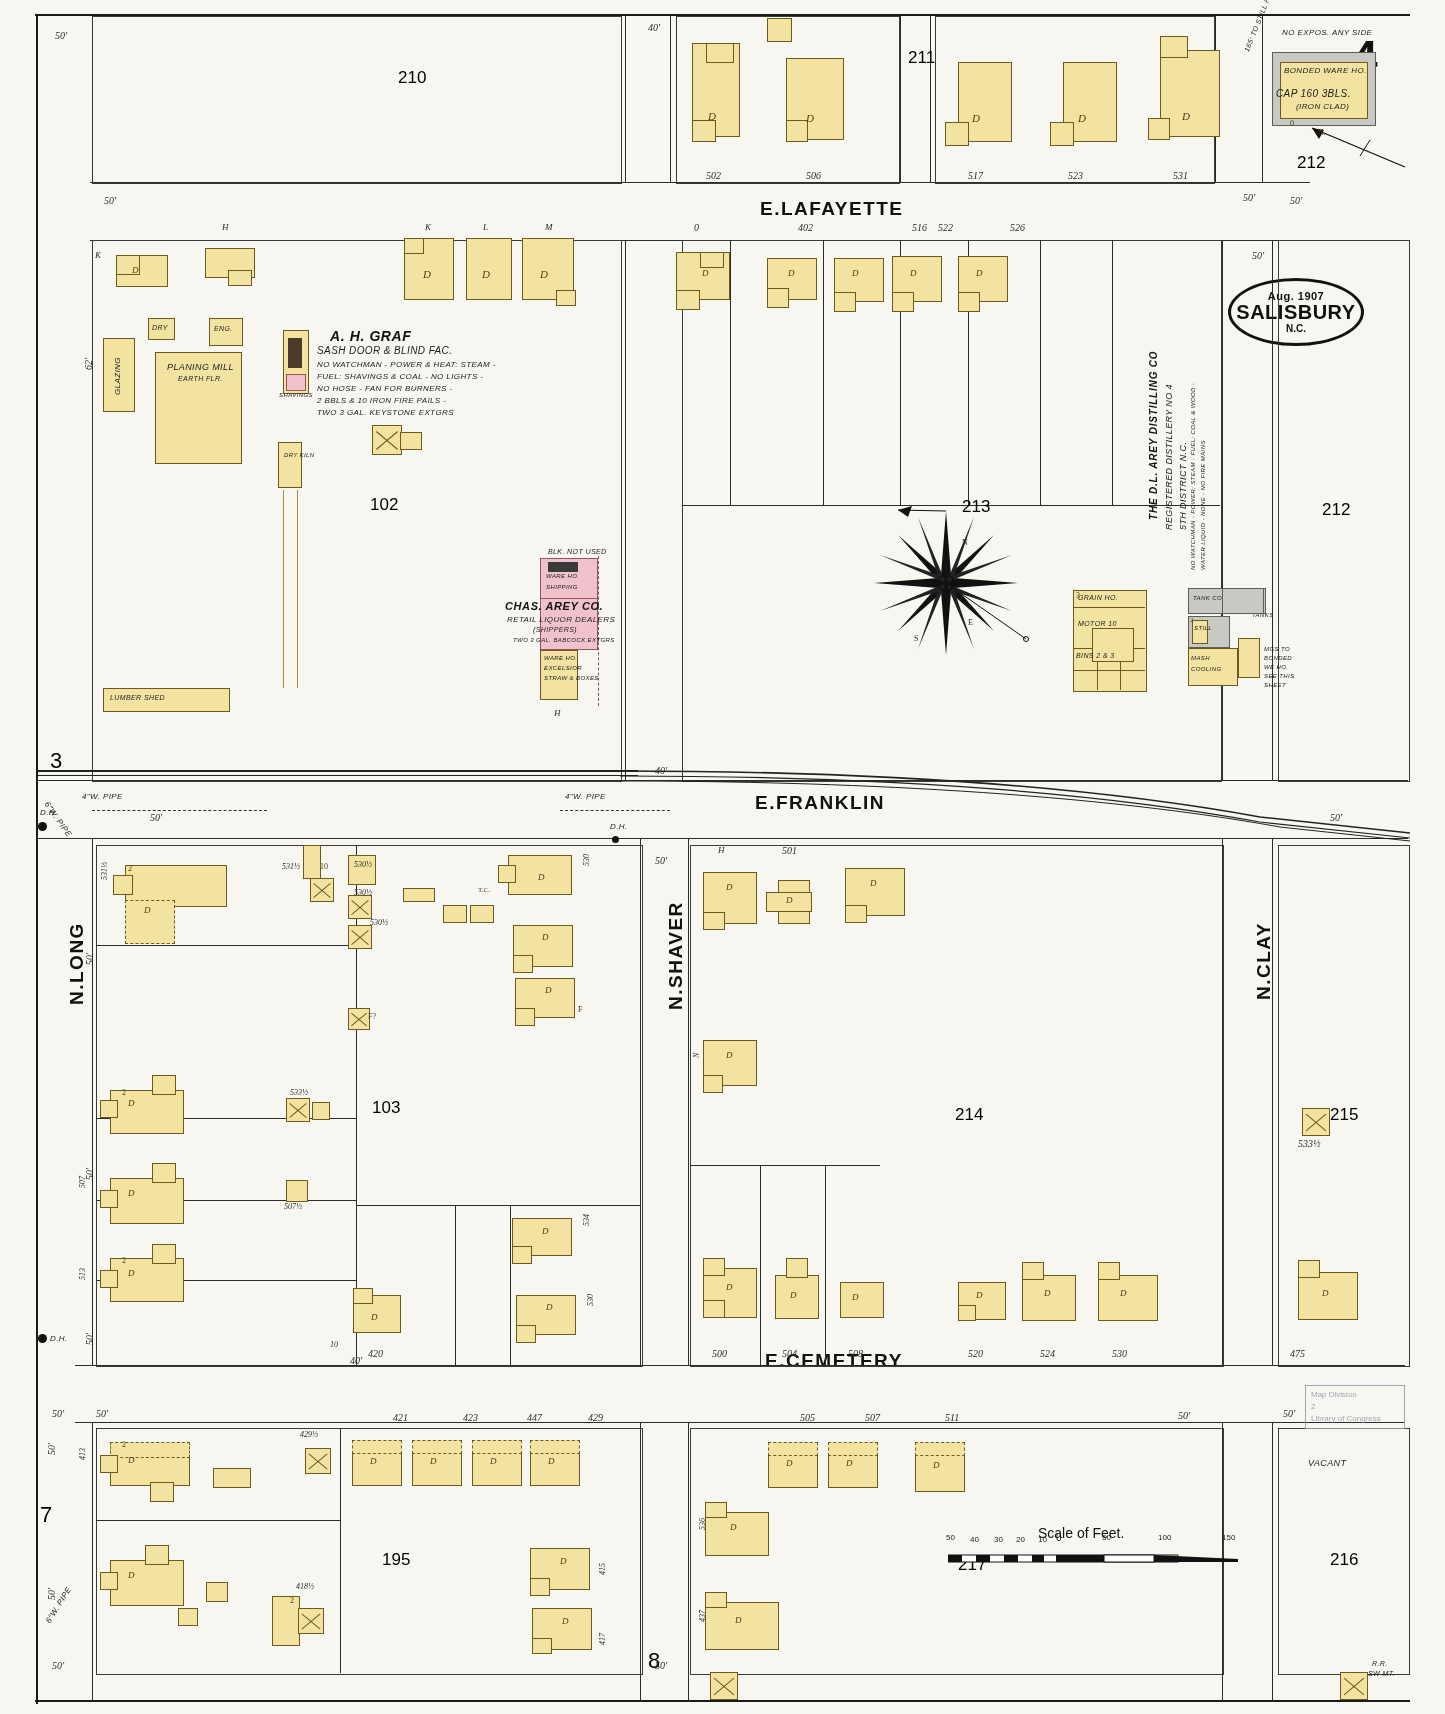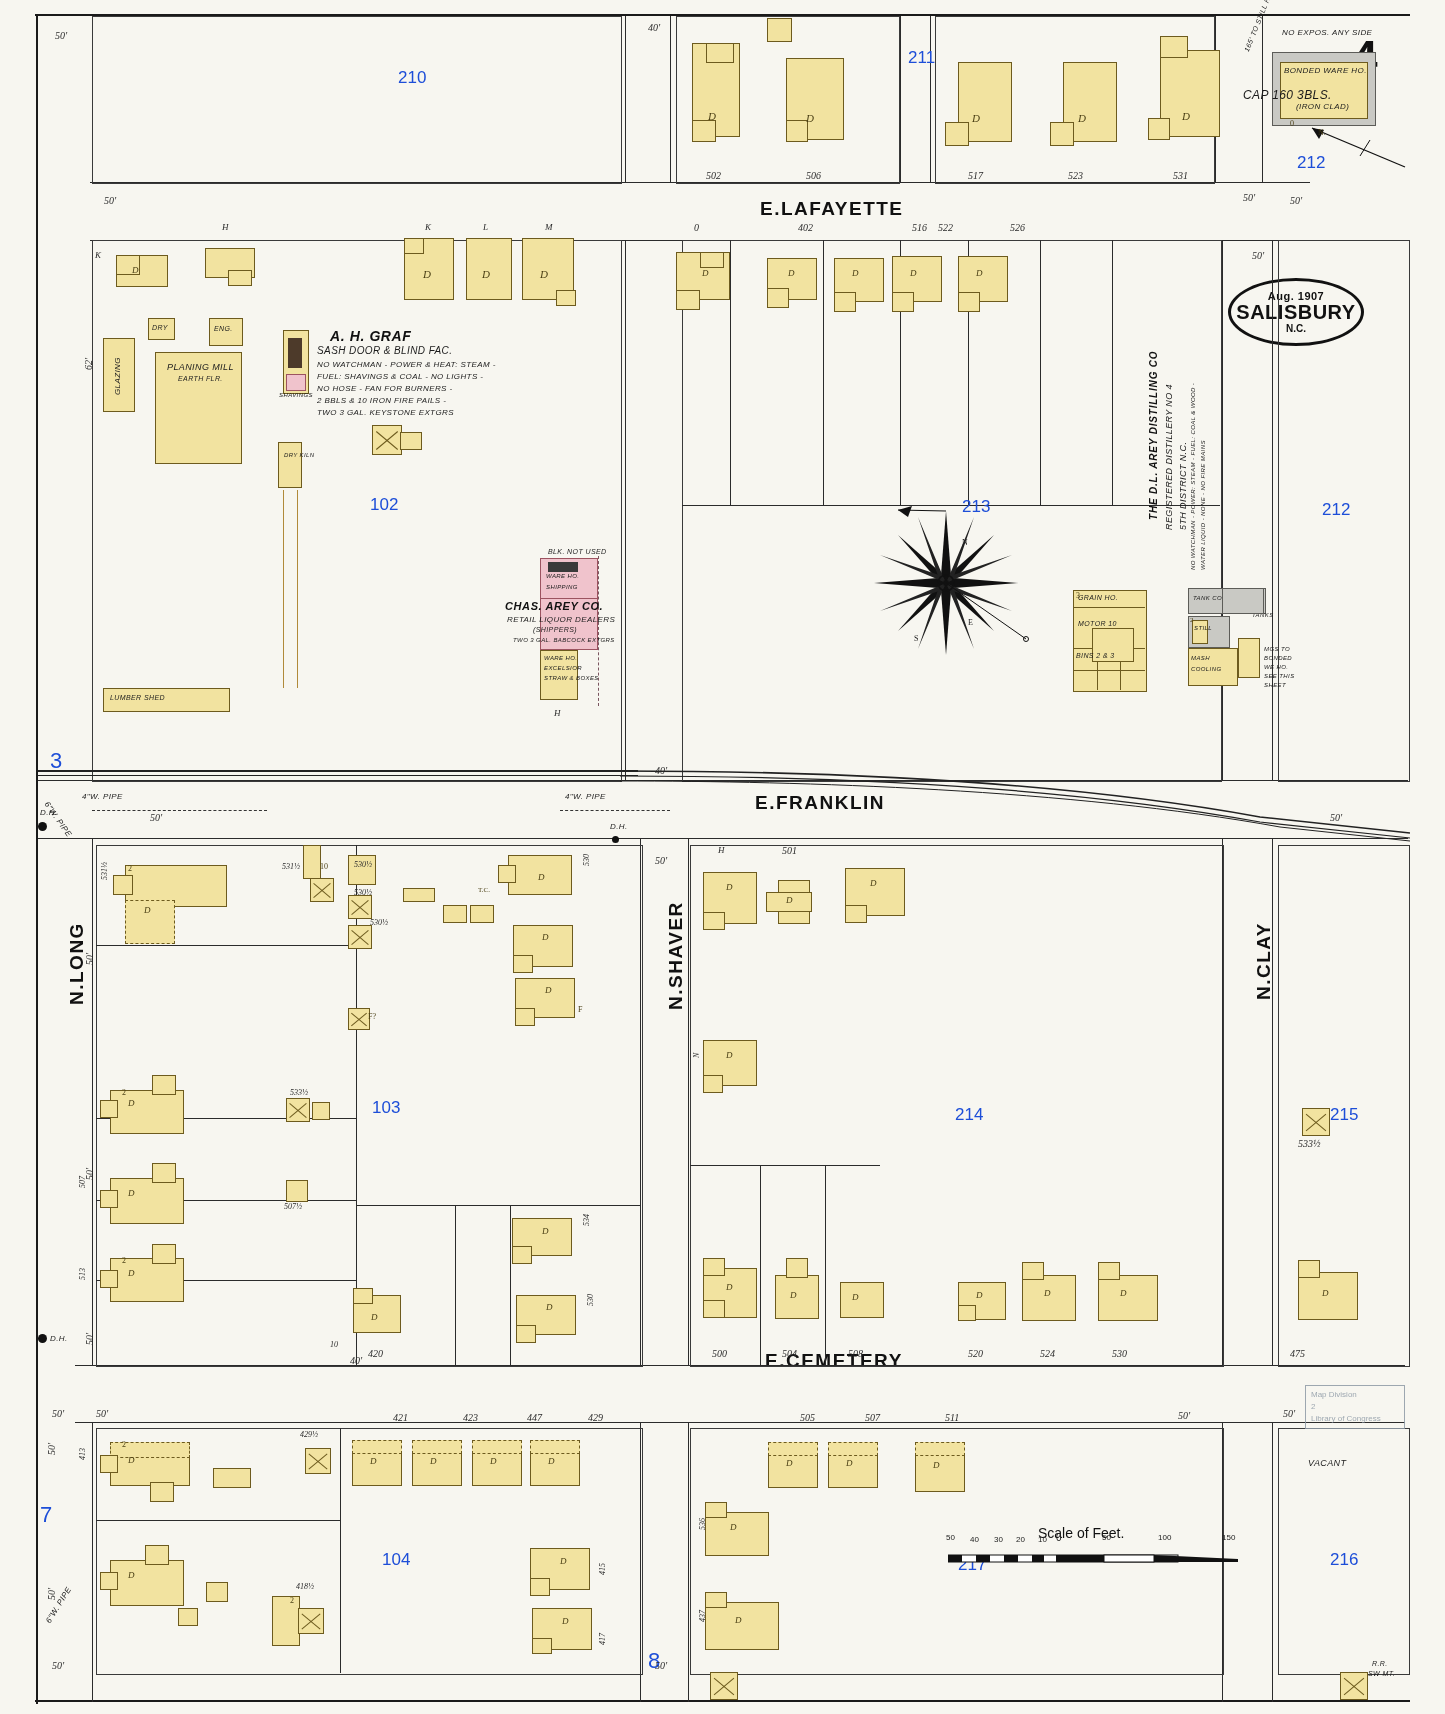--- a/index.html
+++ b/index.html
@@ -19,21 +19,21 @@
   .pink{position:absolute;background:#f0c3cc;border:1px solid #9c5360;}
   .gray{position:absolute;background:#c9c9c4;border:1px solid #5c5c58;}
   .dk{position:absolute;background:#3a3a3a;}
   .street{
     position:absolute;font-family:"Liberation Sans",sans-serif;
     font-weight:bold;letter-spacing:1.5px;color:#111;white-space:nowrap;
   }
   .vstreet{transform-origin:left top;}
   .blocknum{
     position:absolute;font-family:"Liberation Sans",sans-serif;
-    font-size:17px;color:#1d4ed8;white-space:nowrap;
+    font-size:17px;color:#000000;white-space:nowrap;
   }
   .sheetnum{
     position:absolute;font-family:"Liberation Sans",sans-serif;
     font-weight:bold;font-size:46px;color:#111;
   }
   .hn{ 
     position:absolute;font-family:"Liberation Serif",serif;
     font-style:italic;font-size:10px;color:#2a2a2a;white-space:nowrap;
   }
   .dim{
@@ -214,21 +214,21 @@
   <div class="blocknum" style="left:908px;top:48px;">211</div>
   <div class="blocknum" style="left:1297px;top:153px;">212</div>
   <div class="blocknum" style="left:1322px;top:500px;">212</div>
   <div class="blocknum" style="left:962px;top:497px;">213</div>
   <div class="blocknum" style="left:955px;top:1105px;">214</div>
   <div class="blocknum" style="left:1330px;top:1105px;">215</div>
   <div class="blocknum" style="left:1330px;top:1550px;">216</div>
   <div class="blocknum" style="left:958px;top:1555px;">217</div>
   <div class="blocknum" style="left:370px;top:495px;">102</div>
   <div class="blocknum" style="left:372px;top:1098px;">103</div>
-  <div class="blocknum" style="left:382px;top:1550px;">104</div>
+  <div class="blocknum" style="left:382px;top:1550px;">195</div>
   <div class="blocknum" style="left:50px;top:748px;font-size:22px;">3</div>
   <div class="blocknum" style="left:40px;top:1502px;font-size:22px;">7</div>
   <div class="blocknum" style="left:648px;top:1648px;font-size:22px;">8</div>
 
   <div class="bldg" style="left:692px;top:43px;width:46px;height:92px;"></div>
   <div class="bldg" style="left:706px;top:43px;width:26px;height:18px;"></div>
   <div class="bldg" style="left:692px;top:120px;width:22px;height:20px;"></div>
   <div class="d-lbl" style="left:708px;top:110px;">D</div>
 
   <div class="bldg" style="left:767px;top:18px;width:23px;height:22px;"></div>
@@ -276,21 +276,21 @@
   <div class="dim" style="left:52px;top:1660px;">50'</div>
   <div class="dim" style="left:655px;top:1660px;">50'</div>
   <div class="dim" style="left:350px;top:1355px;">40'</div>
   <div class="dim" style="left:46px;top:1455px;transform:rotate(-90deg);transform-origin:left top;">50'</div>
   <div class="dim" style="left:46px;top:1600px;transform:rotate(-90deg);transform-origin:left top;">50'</div>
 
   <div class="hand" style="left:1282px;top:28px;font-size:8px;">NO EXPOS. ANY SIDE</div>
   <div class="gray" style="left:1272px;top:52px;width:102px;height:72px;"></div>
   <div class="bldg" style="left:1280px;top:62px;width:86px;height:55px;"></div>
   <div class="hand" style="left:1284px;top:66px;font-size:8px;">BONDED WARE HO.</div>
-  <div class="hand" style="left:1243px;top:88px;font-size:12px;">CAP 160   3BLS.</div>
+  <div class="hand" style="left:1276px;top:88px;font-size:10px;">CAP 160   3BLS.</div>
   <div class="hand" style="left:1296px;top:102px;font-size:8px;">(IRON CLAD)</div>
   <div class="hand" style="left:1243px;top:50px;font-size:7px;transform:rotate(-68deg);transform-origin:left top;">165' TO STILL HO. SEE THIS SHEET</div>
   <svg style="position:absolute;left:1300px;top:122px;" width="110" height="50">
     <line x1="105" y1="45" x2="12" y2="6" stroke="#111" stroke-width="1.3"></line>
     <polygon points="12,6 24,8 19,17" fill="#111"></polygon>
     <line x1="60" y1="34" x2="70" y2="18" stroke="#111" stroke-width="1"></line>
   </svg>
   <div class="num-lbl" style="left:1290px;top:119px;font-size:8px;">0</div>
   <div class="num-lbl" style="left:1318px;top:128px;font-size:8px;">N.</div>
 

